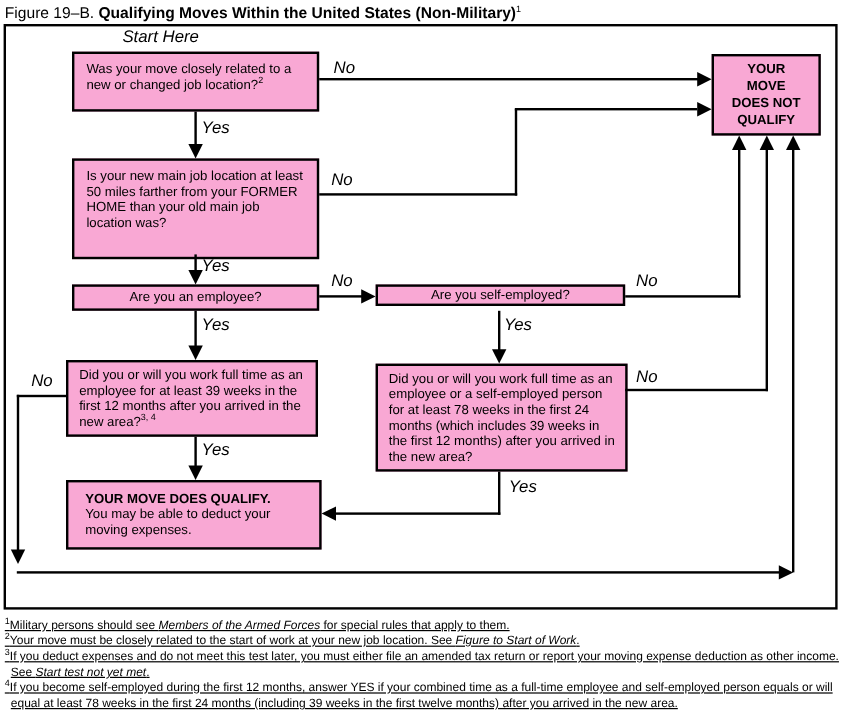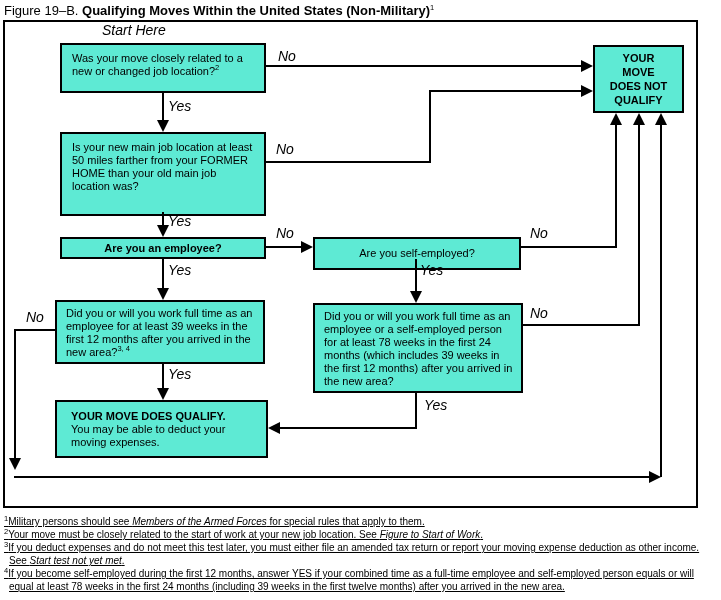--- a/index.html
+++ b/index.html
@@ -6,40 +6,40 @@
   html,body { background:#ffffff; }
   #page {
     position:relative; width:721px; height:600px; background:#ffffff;
     font-family:"Liberation Sans", sans-serif; color:#000; overflow:hidden;
   }
   .title { position:absolute; left:4px; top:3px; font-size:13px; white-space:nowrap; }
   .title b { font-weight:bold; }
   .title sup, .bx sup, .fn sup { font-size:7.5px; vertical-align:super; line-height:0; }
   .frame { position:absolute; left:3px; top:20px; width:695px; height:488px; border:2px solid #000; }
   .bx {
-    position:absolute; border:2px solid #000; background:#5eead4;
+    position:absolute; border:2px solid #000; background:#f9a8d4;
     font-size:11px; line-height:13px;
   }
   .bx.pad { padding:7px 8px 5px 10px; }
   .bx.center { display:flex; align-items:center; justify-content:center; text-align:center; }
   .lbl { position:absolute; font-style:italic; font-size:14px; white-space:nowrap; }
   .ln  { position:absolute; background:#000; }
   .arr { position:absolute; width:0; height:0; }
   .arr-right { border-top:6px solid transparent; border-bottom:6px solid transparent; border-left:12px solid #000; }
   .arr-left  { border-top:6px solid transparent; border-bottom:6px solid transparent; border-right:12px solid #000; }
   .arr-up    { border-left:6px solid transparent; border-right:6px solid transparent; border-bottom:12px solid #000; }
   .arr-down  { border-left:6px solid transparent; border-right:6px solid transparent; border-top:12px solid #000; }
   .footnotes { position:absolute; left:4px; top:515px; width:714px; font-size:10px; line-height:13px; }
   .fn { padding-left:5px; text-indent:-5px;text-decoration:underline; }
   .fn i { font-style:italic; }
   
   #box-q1 { left:60px; top:43px;  width:206px; height:50px; }
   #box-q2 { left:60px; top:132px; width:206px; height:84px; }
-  #box-q3 { left:60px; top:237px; width:206px; height:22px;font-weight:bold; }
-  #box-q4 { left:313px; top:237px; width:208px; height:33px; }
+  #box-q3 { left:60px; top:237px; width:206px; height:22px; }
+  #box-q4 { left:313px; top:237px; width:208px; height:18px; }
   #box-q5 { left:55px; top:300px; width:210px; height:64px; padding:5px 6px 5px 9px; }
   #box-q6 { left:313px; top:303px; width:210px; height:90px; padding:5px 6px 5px 9px; }
   #box-qualify { left:55px; top:400px; width:213px; height:58px; padding:8px 12px 5px 14px; }
   #box-not-qualify { left:593px; top:45px; width:91px; height:68px; font-weight:bold; line-height:14px; }
 </style>
 </head>
 <body>
 
 <div id="page">
 

